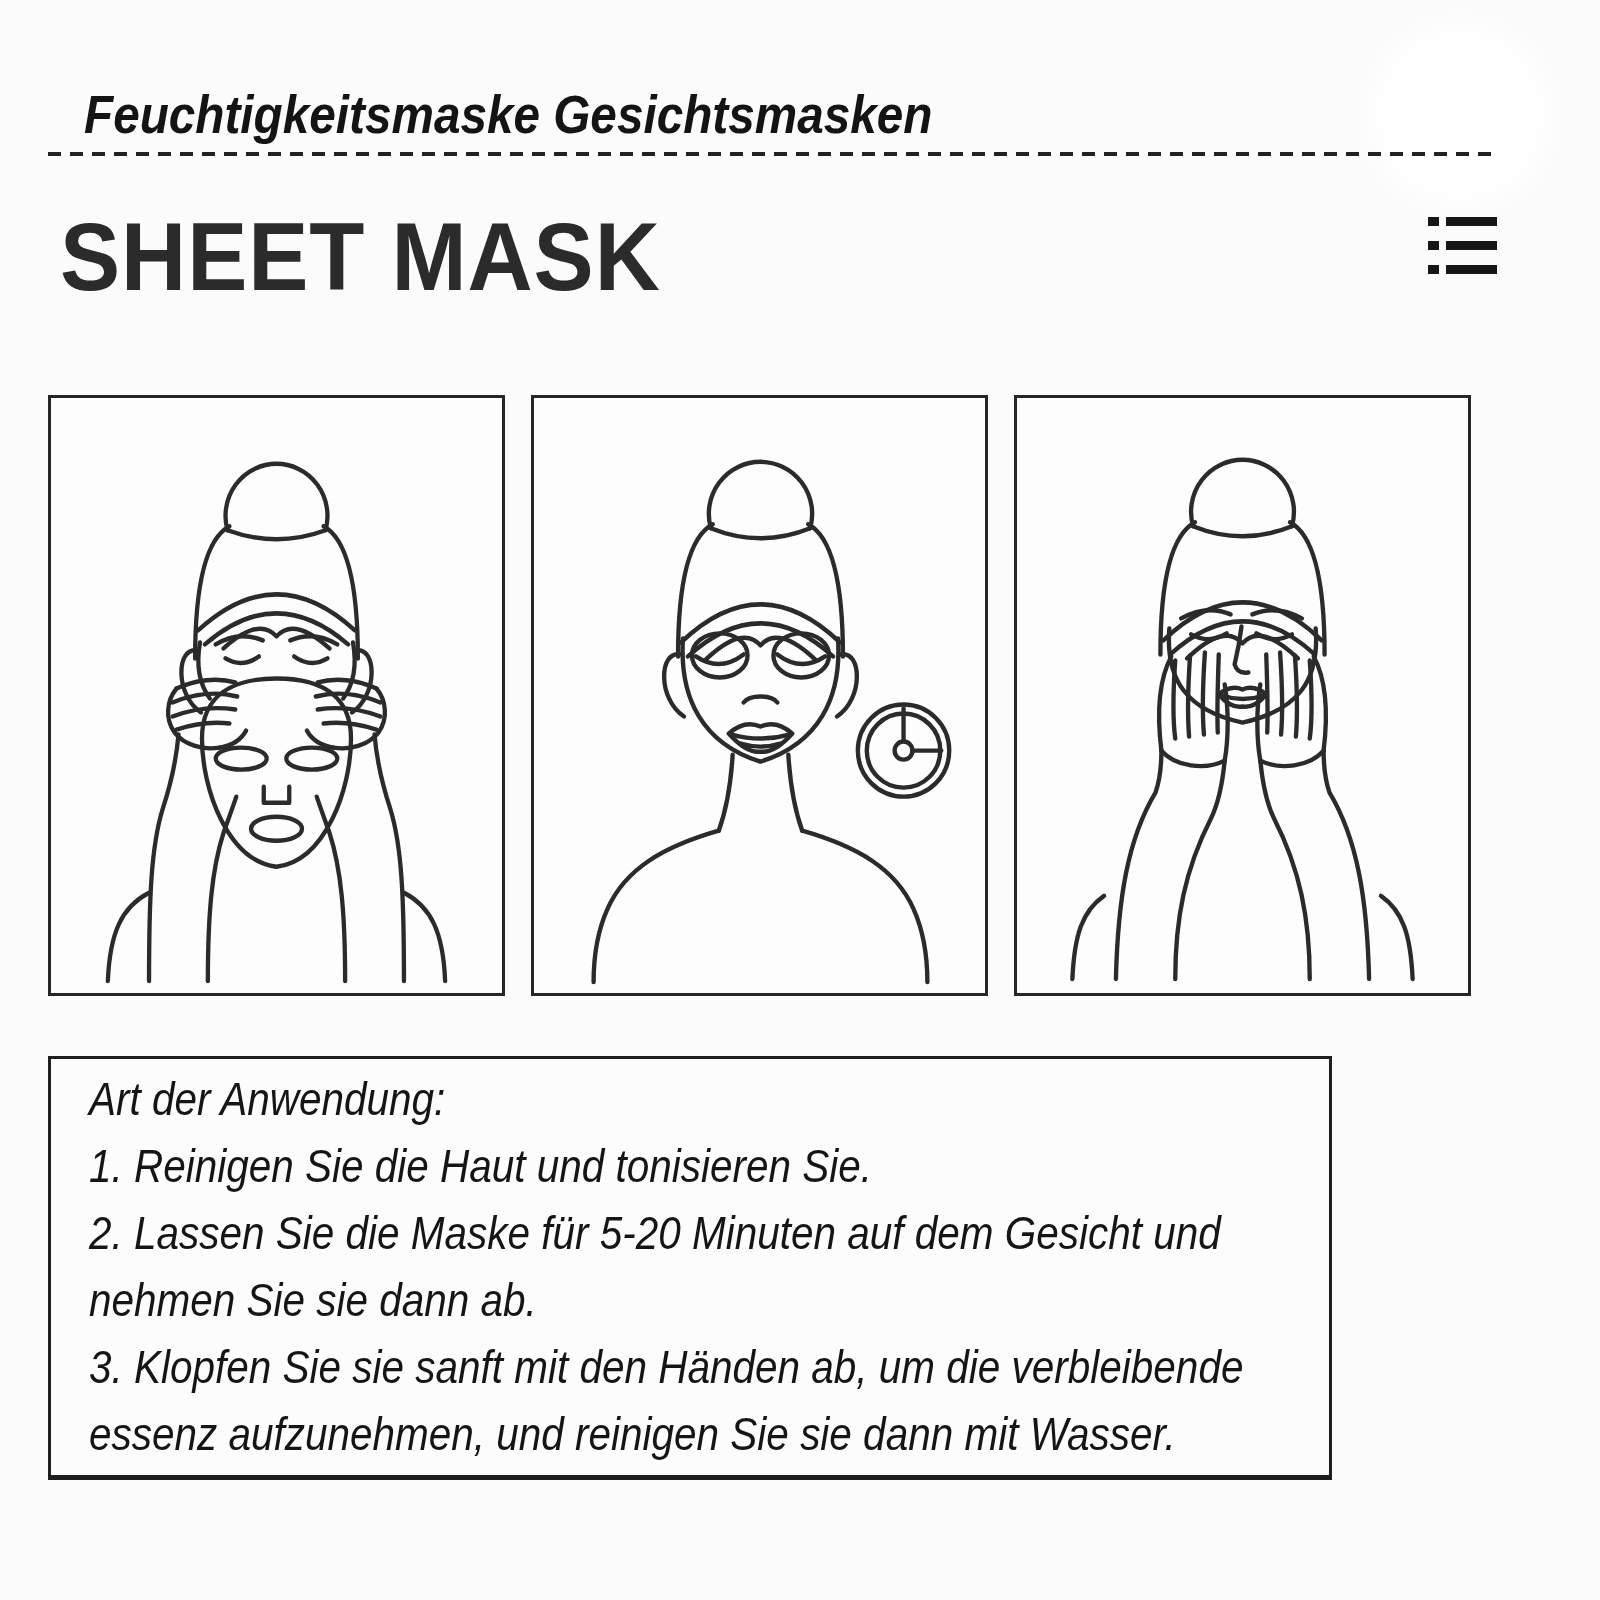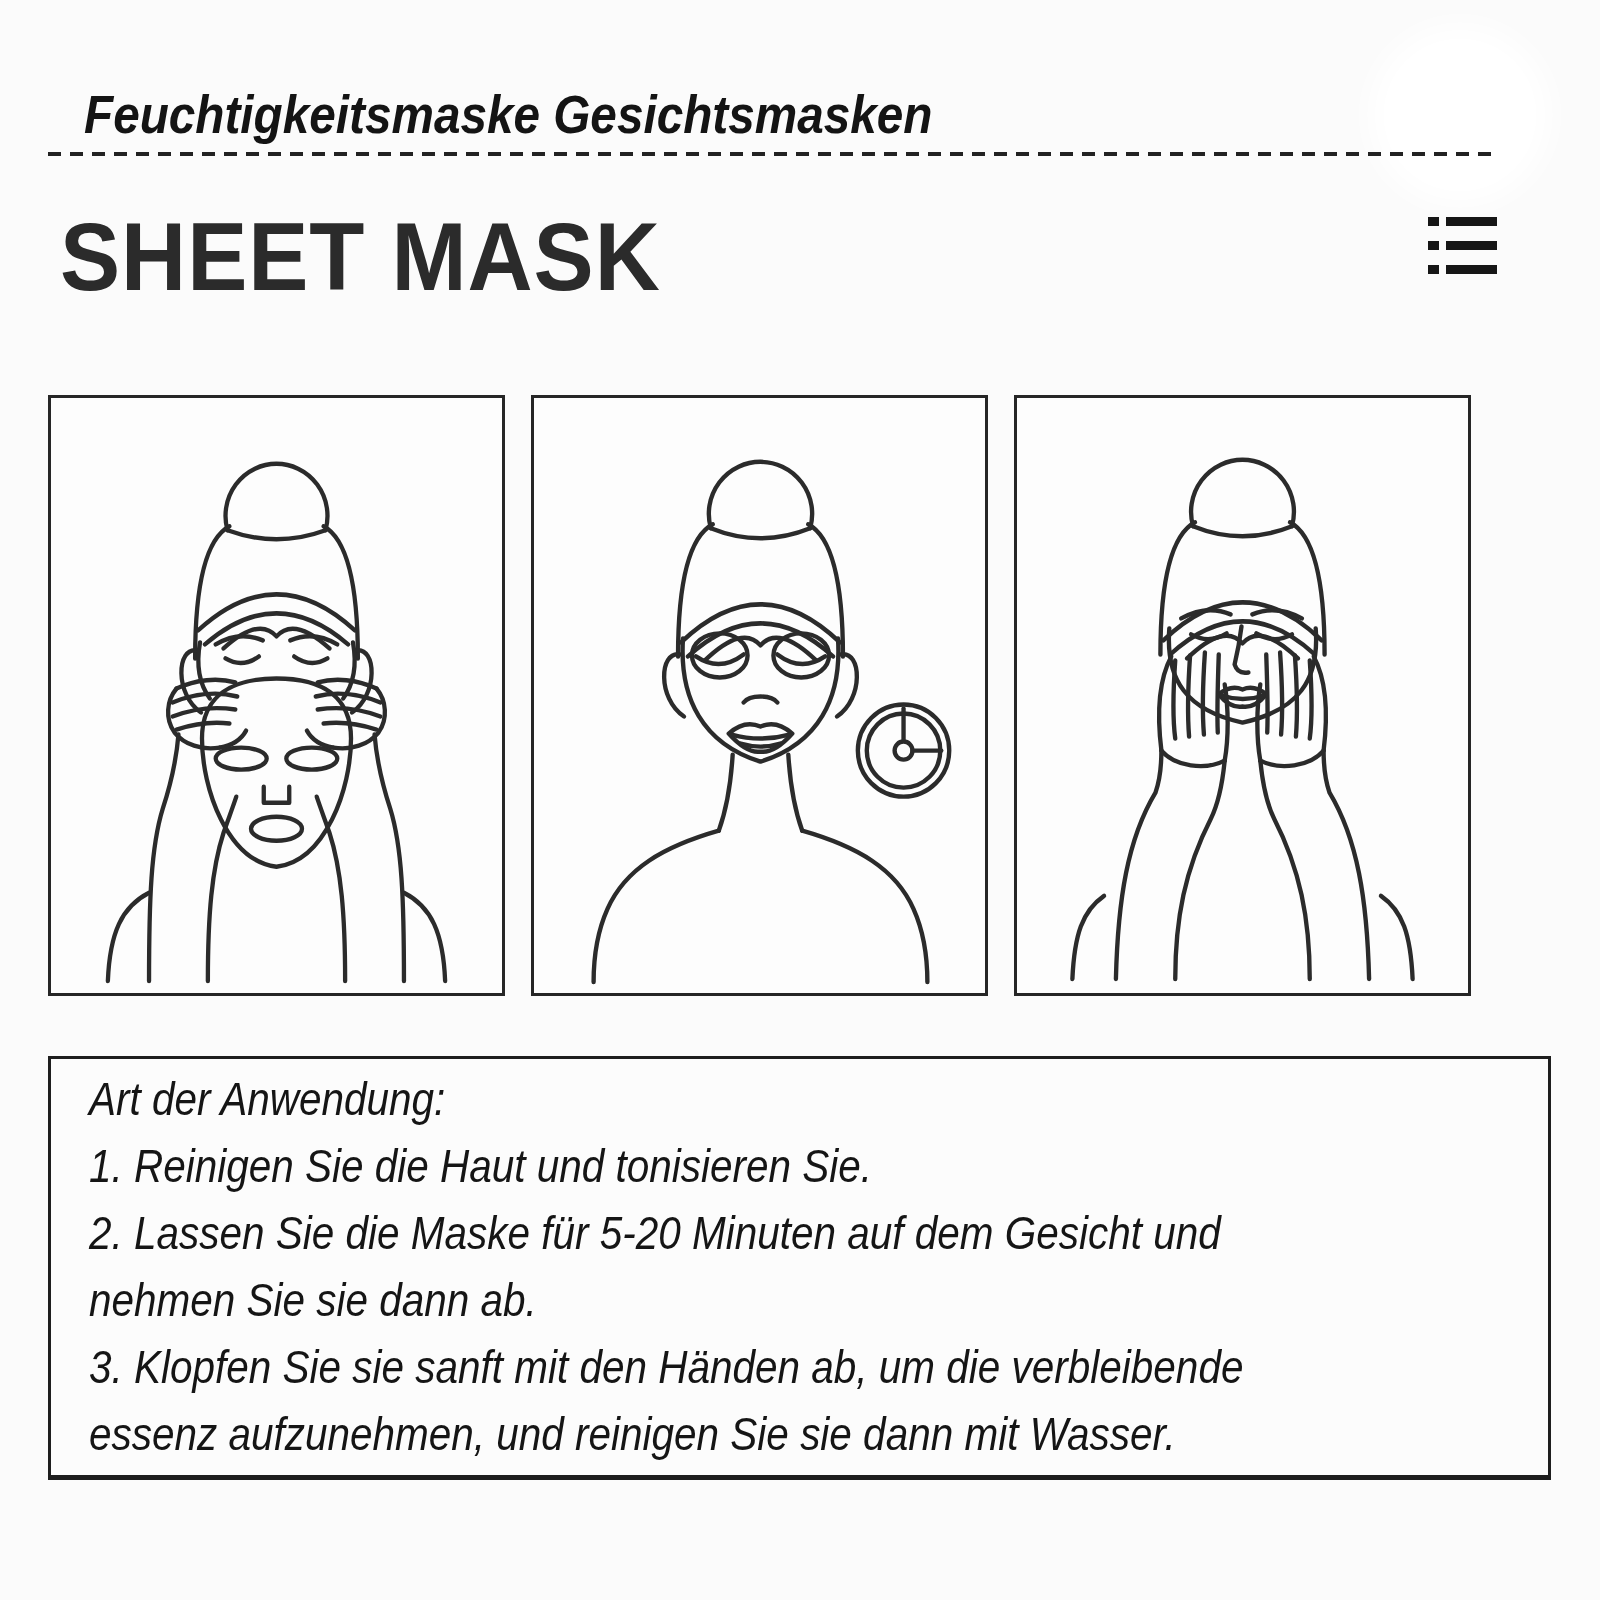--- a/index.html
+++ b/index.html
@@ -29,21 +29,21 @@
   .list-icon .bar{flex:1;height:9px;background:#161616;}
 
   
   .panels{position:absolute;left:48px;top:395px;display:flex;gap:26px;}
   .panel{width:457px;height:601px;margin:0;border:3px solid #262626;background:#fdfdfd;
       box-sizing:border-box;}
   .panel svg{width:100%;height:100%;display:block;}
   .art{stroke:#2b2b2b;stroke-width:4.4;fill:none;stroke-linecap:round;stroke-linejoin:round;}
 
   
-  .instructions{position:absolute;left:48px;top:1056px;width:1503px;height:424px;
+  .instructions{position:absolute;left:48px;top:1056px;width:1284px;height:424px;
       box-sizing:border-box;border:3px solid #1e1e1e;border-bottom-width:5px;
       background:#fcfcfc;padding:7px 10px 0 38px;overflow:hidden;}
   .condensed{transform:scaleX(0.88);transform-origin:left top;width:113%;}
   .instructions p{margin:0;font-style:italic;font-size:46px;line-height:67px;color:#151515;
       white-space:nowrap;}
 </style>
 </head>
 <body>
 
 <div class="page">

